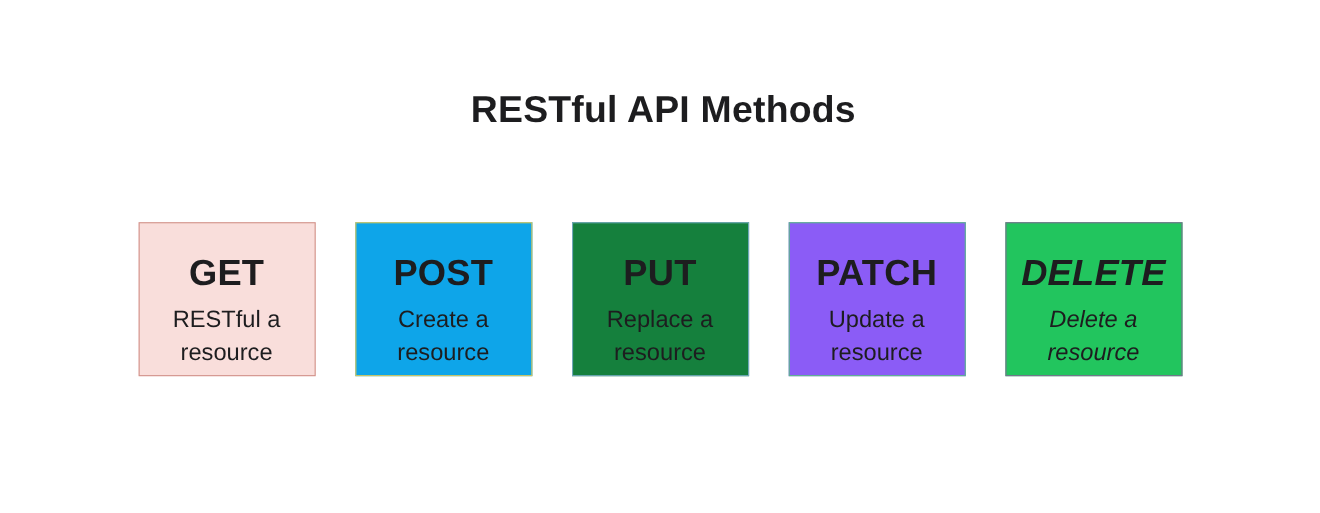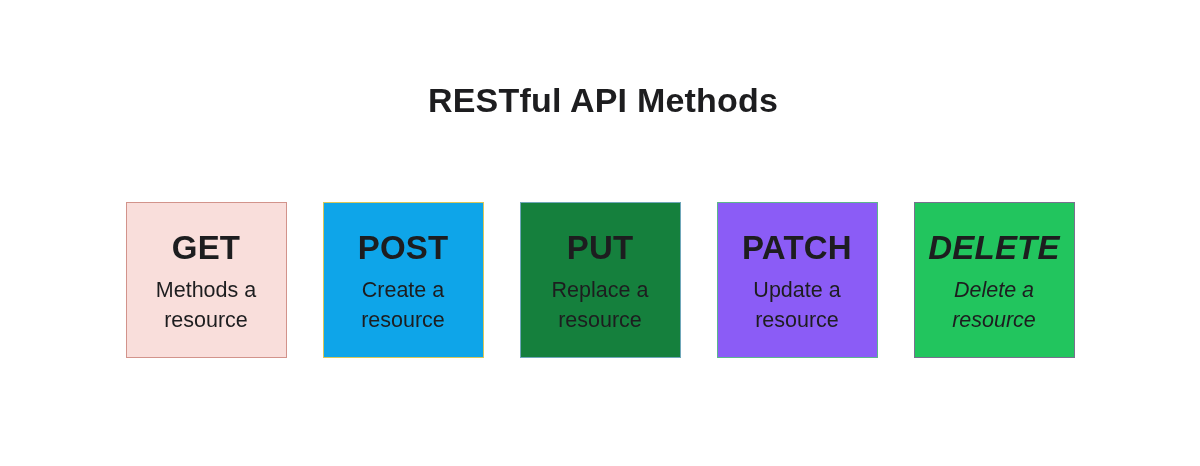--- a/index.html
+++ b/index.html
@@ -32,21 +32,21 @@
     top: 202px;
     left: 0;
     width: 100%;
     display: flex;
     justify-content: center;
     gap: 36px;
   }
   .method-card {
     box-sizing: border-box;
     width: 161px;
-    height: 156px;
+    height: 140px;
     border: 1px solid #cccccc;
     background: #eeeeee;
     text-align: center;
     padding-top: 26px;
   }
   .method-name {
     font-size: 33px;
     line-height: 37px;
     font-weight: 700;
     letter-spacing: 0.2px;
@@ -64,21 +64,21 @@
 </head>
 <body style="background-color: rgb(255, 255, 255); color: rgb(29, 29, 31);">
 
 <h1 class="page-title">RESTful API Methods</h1>
 
 <div class="cards-row">
 
   <div class="method-card" style="background-color: rgb(249, 222, 219); border-color: rgb(210, 147, 139);">
     <div class="method-name">GET</div>
     <div class="method-desc">
-      <span class="desc-line">Methods a</span>
+      <span class="desc-line">RESTful a</span>
       <span class="desc-line">resource</span>
     </div>
   </div>
 
   <div class="method-card" style="background-color: #0ea5e9; border-color: rgb(216, 199, 90);">
     <div class="method-name">POST</div>
     <div class="method-desc">
       <span class="desc-line">Create a</span>
       <span class="desc-line">resource</span>
     </div>

